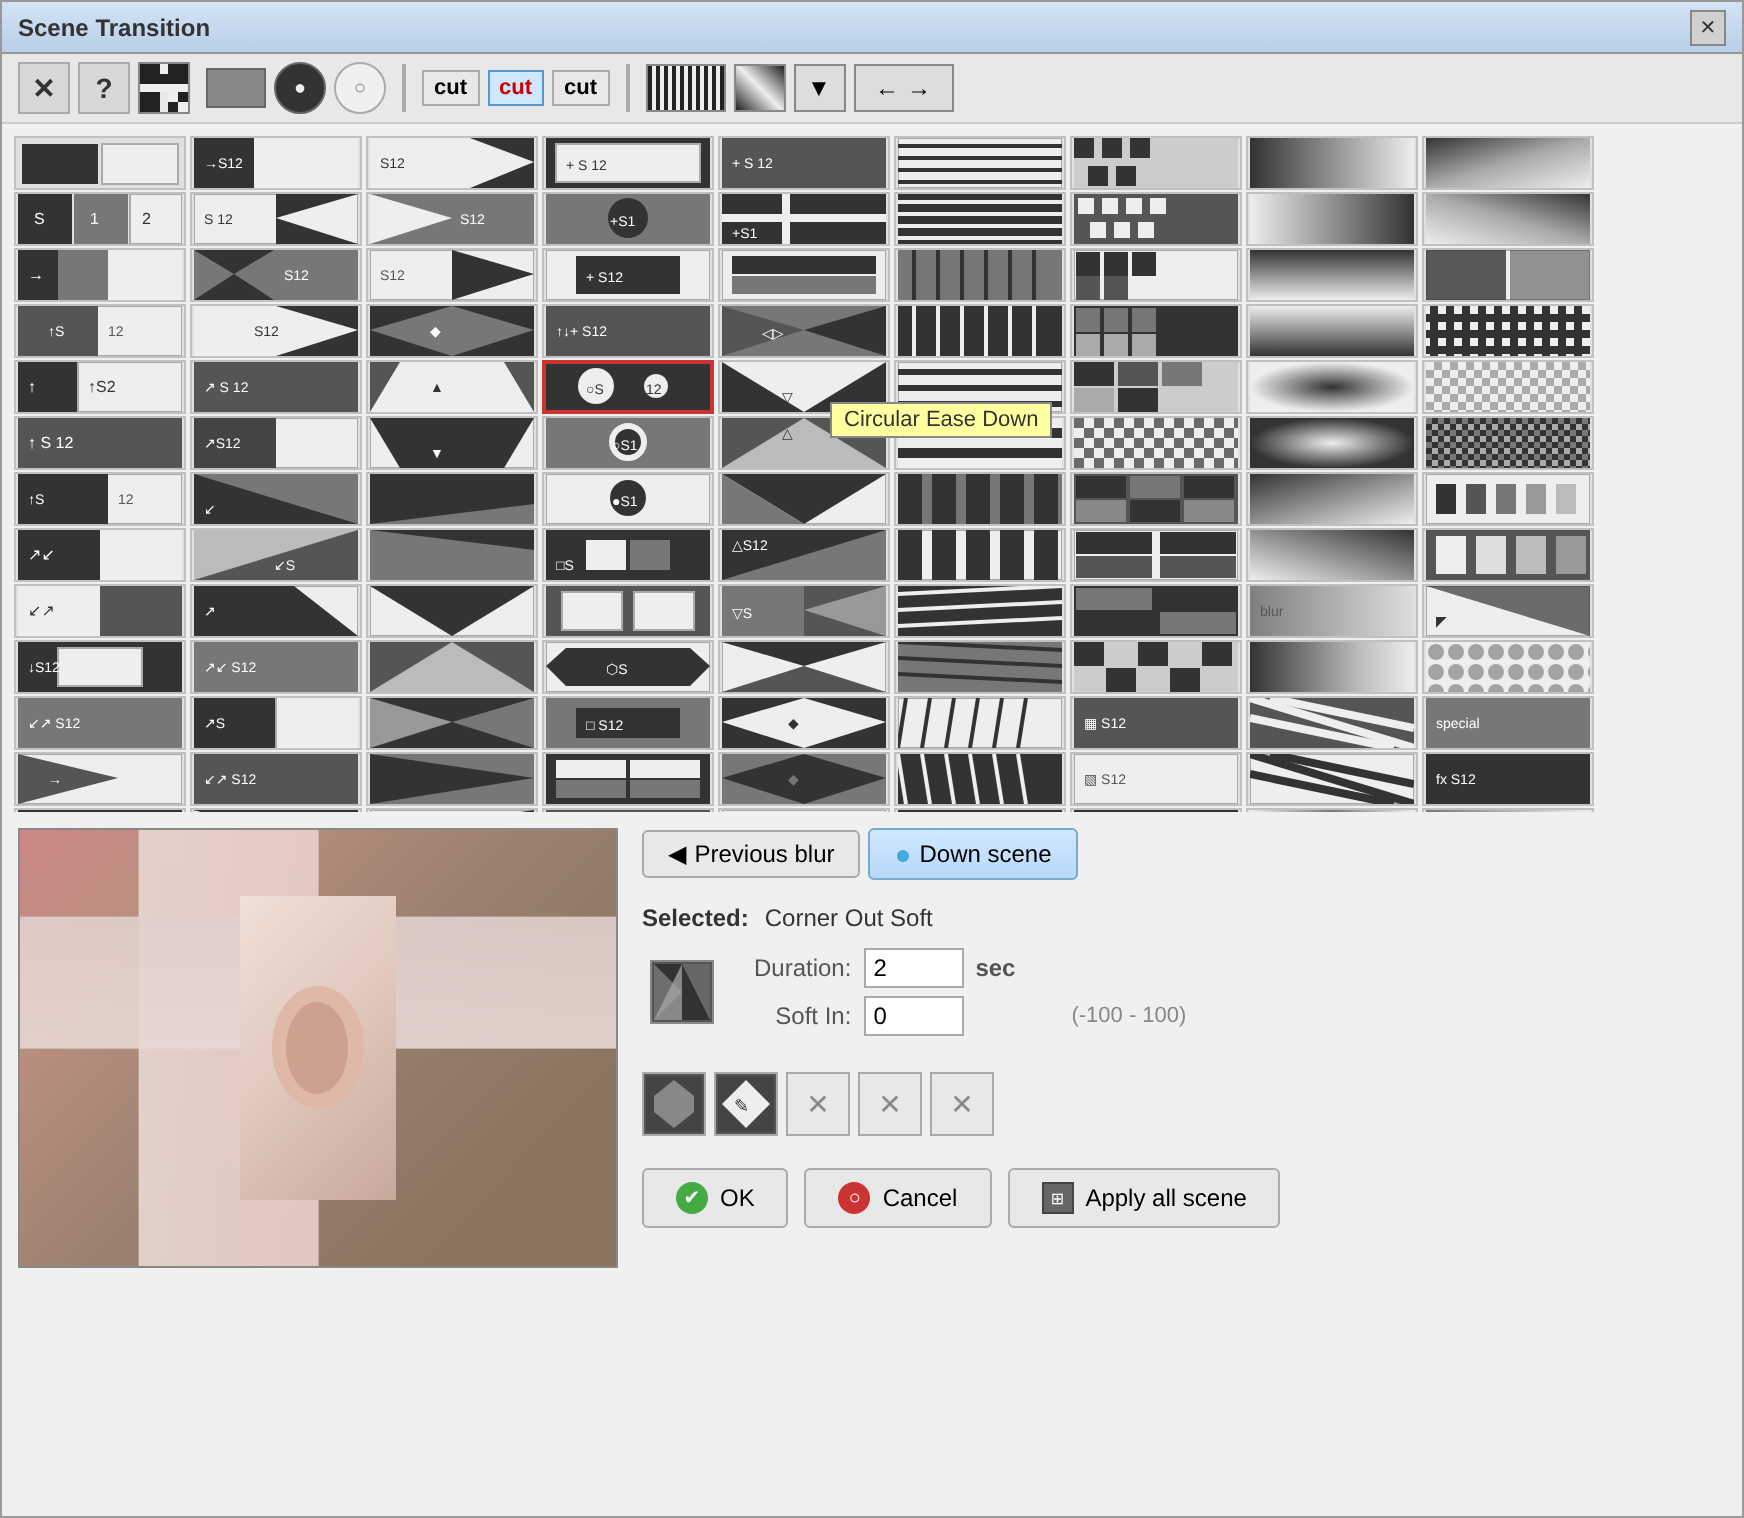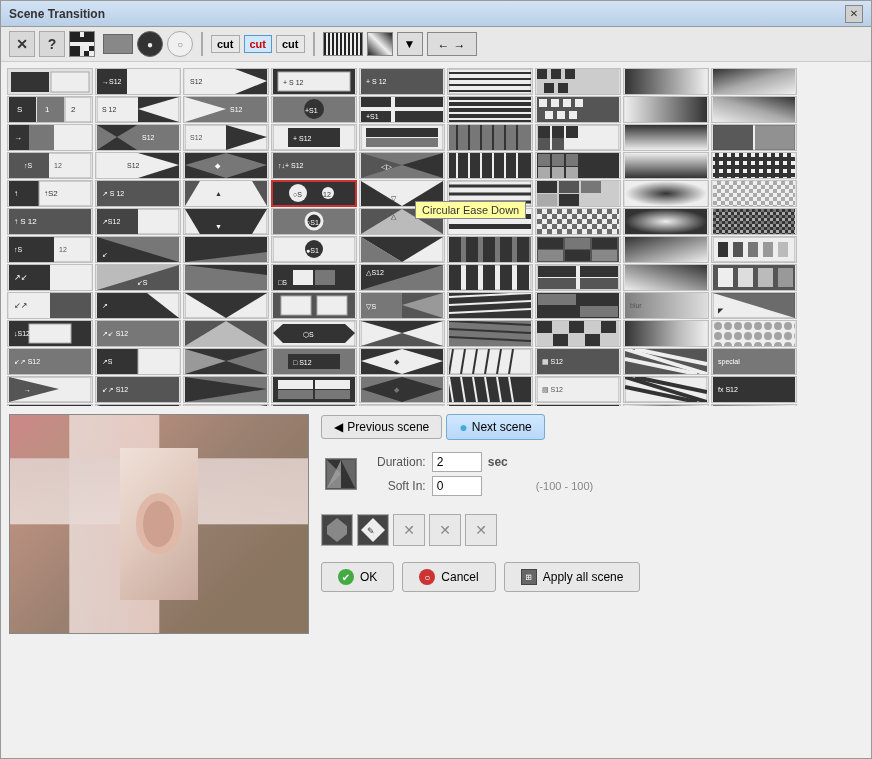--- a/index.html
+++ b/index.html
@@ -1393,28 +1393,32 @@
             </div>
           </div>
         </div>
       </div>
 
       <div class="controls-area">
 
         <div class="nav-buttons">
           <button class="nav-btn">
             <span>◀</span>
-            <span>Previous scene</span>
+            <span>Previous blur</span>
           </button>
           <button class="nav-btn active">
             <span style="color:#44aadd;font-size:14px;">●</span>
-            <span>Next scene</span>
+            <span>Down scene</span>
           </button>
         </div>
 
+        <div class="selected-row">
+          <span class="selected-label">Selected:</span>
+          <span class="selected-value">Corner Out Soft</span>
+        </div>
 
         <div style="display:flex;align-items:center;gap:20px;margin-left:4px;">
           <div style="width:32px;height:32px;background:#555;border:1px solid #888;display:flex;align-items:center;justify-content:center;">
             <svg width="28" height="28" viewBox="0 0 28 28">
               <rect x="0" y="0" width="28" height="28" fill="#333"></rect>
               <polygon points="14,0 28,0 28,28" fill="#666"></polygon>
               <polygon points="0,28 14,28 14,0" fill="#888"></polygon>
               <polygon points="0,0 14,14 0,28" fill="#aaa" opacity="0.5"></polygon>
             </svg>
           </div>

